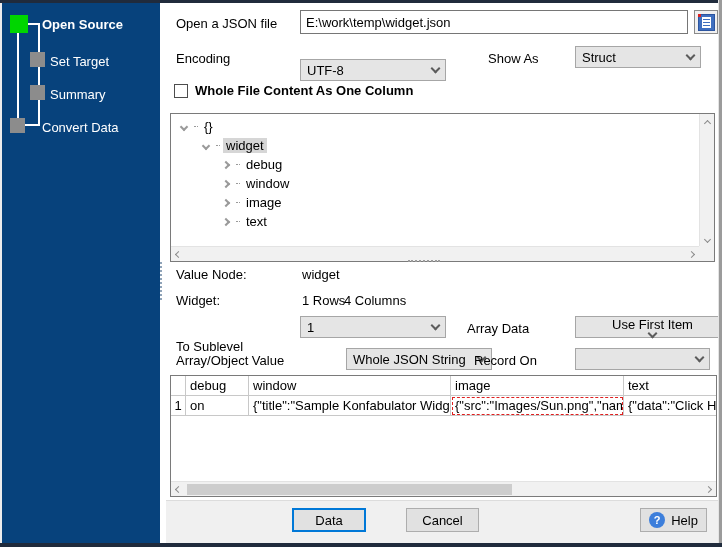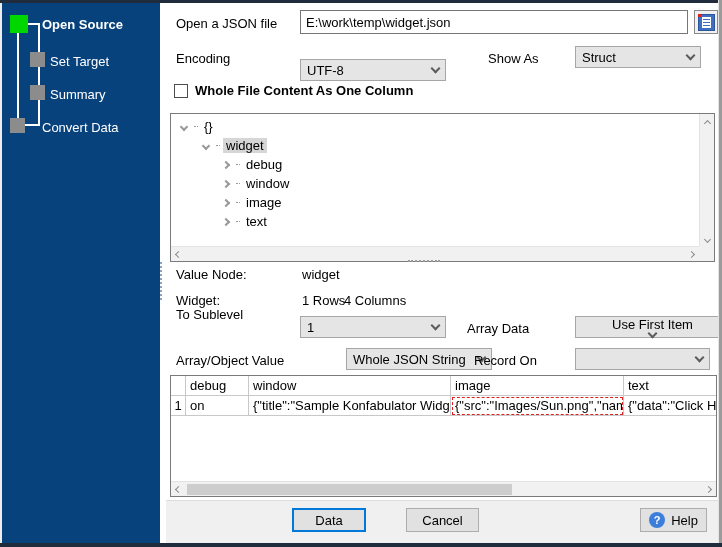--- a/index.html
+++ b/index.html
@@ -209,21 +209,21 @@
     </div>
 
     <div class="grip-h"></div>
 
     <div class="lbl" style="left:10px; top:264px;">Value Node:</div>
     <div class="lbl" style="left:136px; top:264px;">widget</div>
     <div class="lbl" style="left:10px; top:290px;">Widget:</div>
     <div class="lbl" style="left:136px; top:290px;">1 Rows</div>
     <div class="lbl" style="left:178px; top:290px;">4 Columns</div>
 
-    <div class="lbl" style="left:10px; top:304px;">To Sublevel</div>
+    <div class="lbl" style="left:10px; top:336px;">To Sublevel</div>
     <div class="combo" style="left:134px; top:313px; width:146px;">
       <span class="val">1</span>
       <span class="chev down"></span>
     </div>
     <div class="lbl" style="left:301px; top:318px;">Array Data</div>
     <div class="combo" style="left:409px; top:313px; width:155px;flex-direction:column;">
       <span class="val">Use First Item</span>
       <span class="chev down"></span>
     </div>
 

